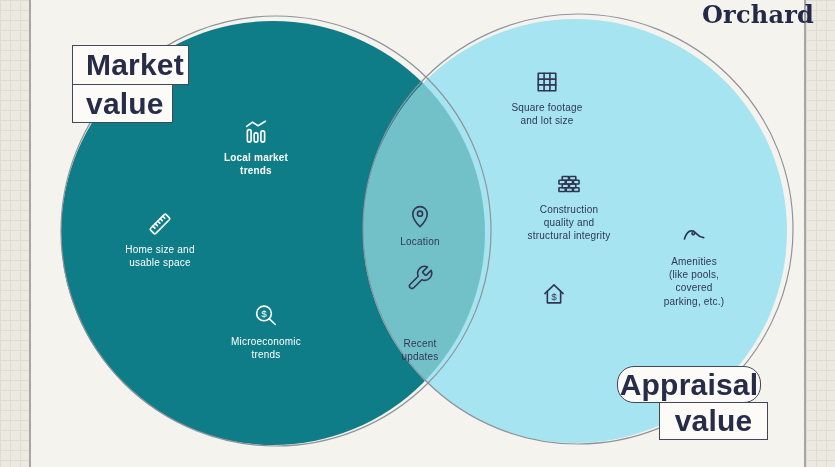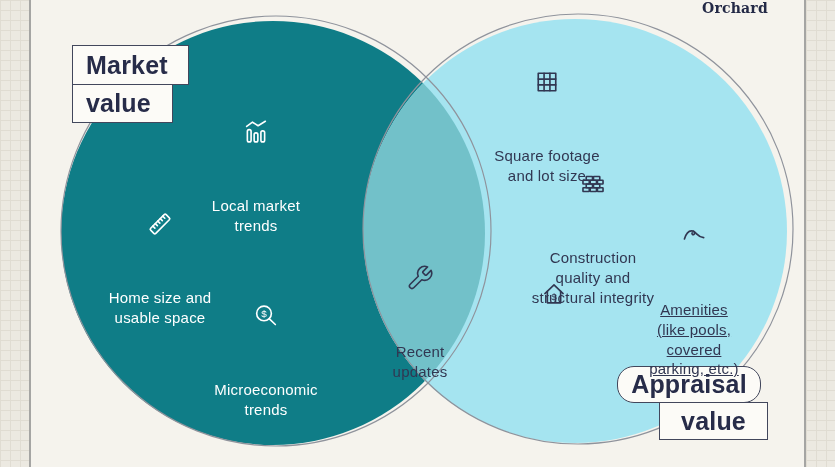--- a/index.html
+++ b/index.html
@@ -16,45 +16,45 @@
                      linear-gradient(90deg,var(--grid-line) 1px,transparent 1px);
     background-size:10px 10px;}
   .margin-strip.left{left:0;border-right:2px solid var(--edge-line);}
   .margin-strip.right{right:0;border-left:2px solid var(--edge-line);}
   svg.venn{position:absolute;left:0;top:0;}
   .c-left{fill:var(--circle-left);}
   .c-right{fill:var(--circle-right);}
   .c-overlap{fill:var(--circle-overlap);}
   .c-outline{fill:none;stroke:var(--circle-outline);stroke-width:1.2;}
   .logo{position:absolute;left:702px;top:0;font-family:"DejaVu Serif",serif;font-weight:700;
-    font-size:14px;color:var(--logo-color);letter-spacing:.2px;}
+    font-size:24px;color:var(--logo-color);letter-spacing:.2px;}
   .label-box{position:absolute;background:var(--box-bg);border:1.5px solid var(--box-border);
-    color:var(--box-text);font-size:25px;font-weight:700;display:flex;align-items:center;letter-spacing:.2px;}
+    color:var(--box-text);font-size:30px;font-weight:700;display:flex;align-items:center;letter-spacing:.2px;}
   .label-box.start{justify-content:flex-start;padding-left:13px;}
   .label-box.center{justify-content:center;}
   #market-box-1{left:72px;top:45px;width:117px;height:40px;}
   #market-box-2{left:72px;top:84px;width:101px;height:39px;}
   #appraisal-box-1{left:617px;top:366px;width:144px;height:37px;border-radius:17px;}
   #appraisal-box-2{left:659px;top:402px;width:109px;height:38px;}
   .item{position:absolute;display:flex;flex-direction:column;align-items:center;text-align:center;}
   .item .icon{width:28px;height:28px;stroke:currentColor;fill:none;stroke-width:1.4;
     stroke-linecap:round;stroke-linejoin:round;margin-bottom:5px;}
-  .item .item-label{font-size:15px;line-height:1.32;white-space:pre-line;letter-spacing:.2px;margin-top:45px;}
+  .item .item-label{font-size:10px;line-height:1.32;white-space:pre-line;letter-spacing:.2px;}
   .on-dark{color:var(--text-light);}
   .on-light{color:var(--text-dark);}
-  #item-l1{left:181px;top:118px;width:150px;}
+  #item-l1{left:181px;top:118px;width:150px;font-weight:bold;}
   #item-l2{left:85px;top:210px;width:150px;text-align:center;}
   #item-l3{left:191px;top:302px;width:150px;}
   #item-m1{left:360px;top:126px;width:120px;}
   #item-m2{left:365px;top:202px;width:110px;}
-  #item-m3{left:365px;top:264px;width:110px;}
+  #item-m3{left:365px;top:264px;width:110px;gap:40px;}
   #item-r1{left:472px;top:68px;width:150px;}
   #item-r2{left:599px;top:100px;width:150px;}
-  #item-r3{left:503px;top:170px;width:180px;}
-  #item-r4{left:624px;top:222px;width:140px;text-decoration:underline;}
+  #item-r3{left:479px;top:170px;width:180px;}
+  #item-r4{left:624px;top:222px;width:140px;}
   #item-r5{left:474px;top:280px;width:160px;}
 </style>
 </head>
 <body>
 
 <svg width="0" height="0" style="position:absolute" aria-hidden="true">
   <defs>
     <symbol id="i-bar-chart" viewBox="0 0 24 24">
       <polyline points="4,7.2 9,3.6 13.8,6.6 20,2.8"></polyline>
       <rect x="4.6" y="10" width="3.2" height="10.5" rx="1.5"></rect>
@@ -173,20 +173,26 @@
 usable space</span>
   </div>
   <div class="item on-dark" id="item-l3">
     <svg class="icon">
         <use href="#i-magnifier-dollar"></use>
       </svg>
     <span class="item-label">Microeconomic
 trends</span>
   </div>
 
+  <div class="item on-light" id="item-m2">
+    <svg class="icon">
+        <use href="#i-pin"></use>
+      </svg>
+    <span class="item-label">Location</span>
+  </div>
   <div class="item on-light" id="item-m3">
     <svg class="icon">
         <use href="#i-wrench"></use>
       </svg>
     <span class="item-label">Recent
 updates</span>
   </div>
 
   <div class="item on-light" id="item-r1">
     <svg class="icon">

